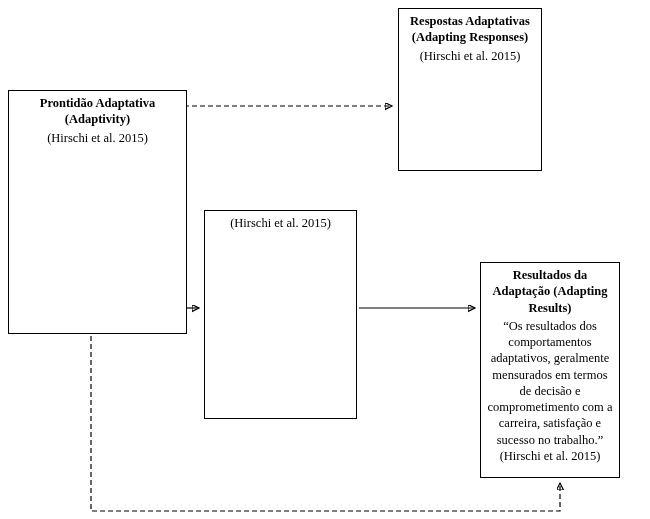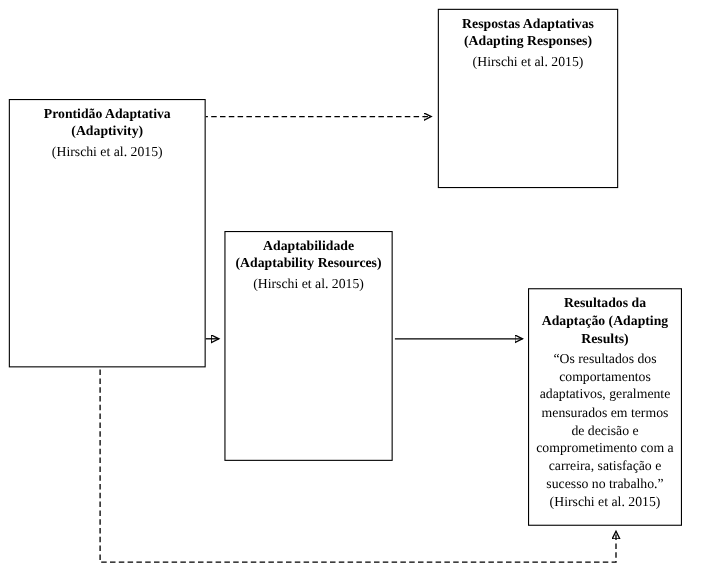--- a/index.html
+++ b/index.html
@@ -26,21 +26,21 @@
     font-size: 12.5px;
     line-height: 1.3;
   }
   .box-title {
     font-weight: bold;
     margin-bottom: 2px;
   }
   .box-body { }
   .box-citation { }
   #box-adaptivity   { left: 8px;   top: 90px;  width: 179px; min-height: 244px; }
-  #box-responses    { left: 398px; top: 8px;   width: 164px; min-height: 163px; }
+  #box-responses    { left: 398px; top: 8px;   width: 144px; min-height: 163px; }
   #box-adaptability { left: 204px; top: 210px; width: 153px; min-height: 209px; }
   #box-results      { left: 480px; top: 262px; width: 140px; min-height: 216px; }
   svg.arrows {
     position: absolute;
     left: 0; top: 0;
     width: 650px;
     height: 519px;
     pointer-events: none;
   }
   svg.arrows path, svg.arrows line {
@@ -71,21 +71,20 @@
     <div class="box-title">Prontidão Adaptativa (Adaptivity)</div>
     <div class="box-citation">(Hirschi et al. 2015)</div>
   </div>
 
   <div class="box" id="box-responses">
     <div class="box-title">Respostas Adaptativas (Adapting Responses)</div>
     <div class="box-citation">(Hirschi et al. 2015)</div>
   </div>
 
   <div class="box" id="box-adaptability">
-    <div class="box-title">Adaptabilidade (Adaptability Resources)</div>
     <div class="box-citation">(Hirschi et al. 2015)</div>
   </div>
 
   <div class="box" id="box-results">
     <div class="box-title">Resultados da Adaptação (Adapting Results)</div>
     <div class="box-body">“Os resultados dos comportamentos adaptativos, geralmente mensurados em termos de decisão e comprometimento com a carreira, satisfação e sucesso no trabalho.”</div>
     <div class="box-citation">(Hirschi et al. 2015)</div>
   </div>
 
 </div>

